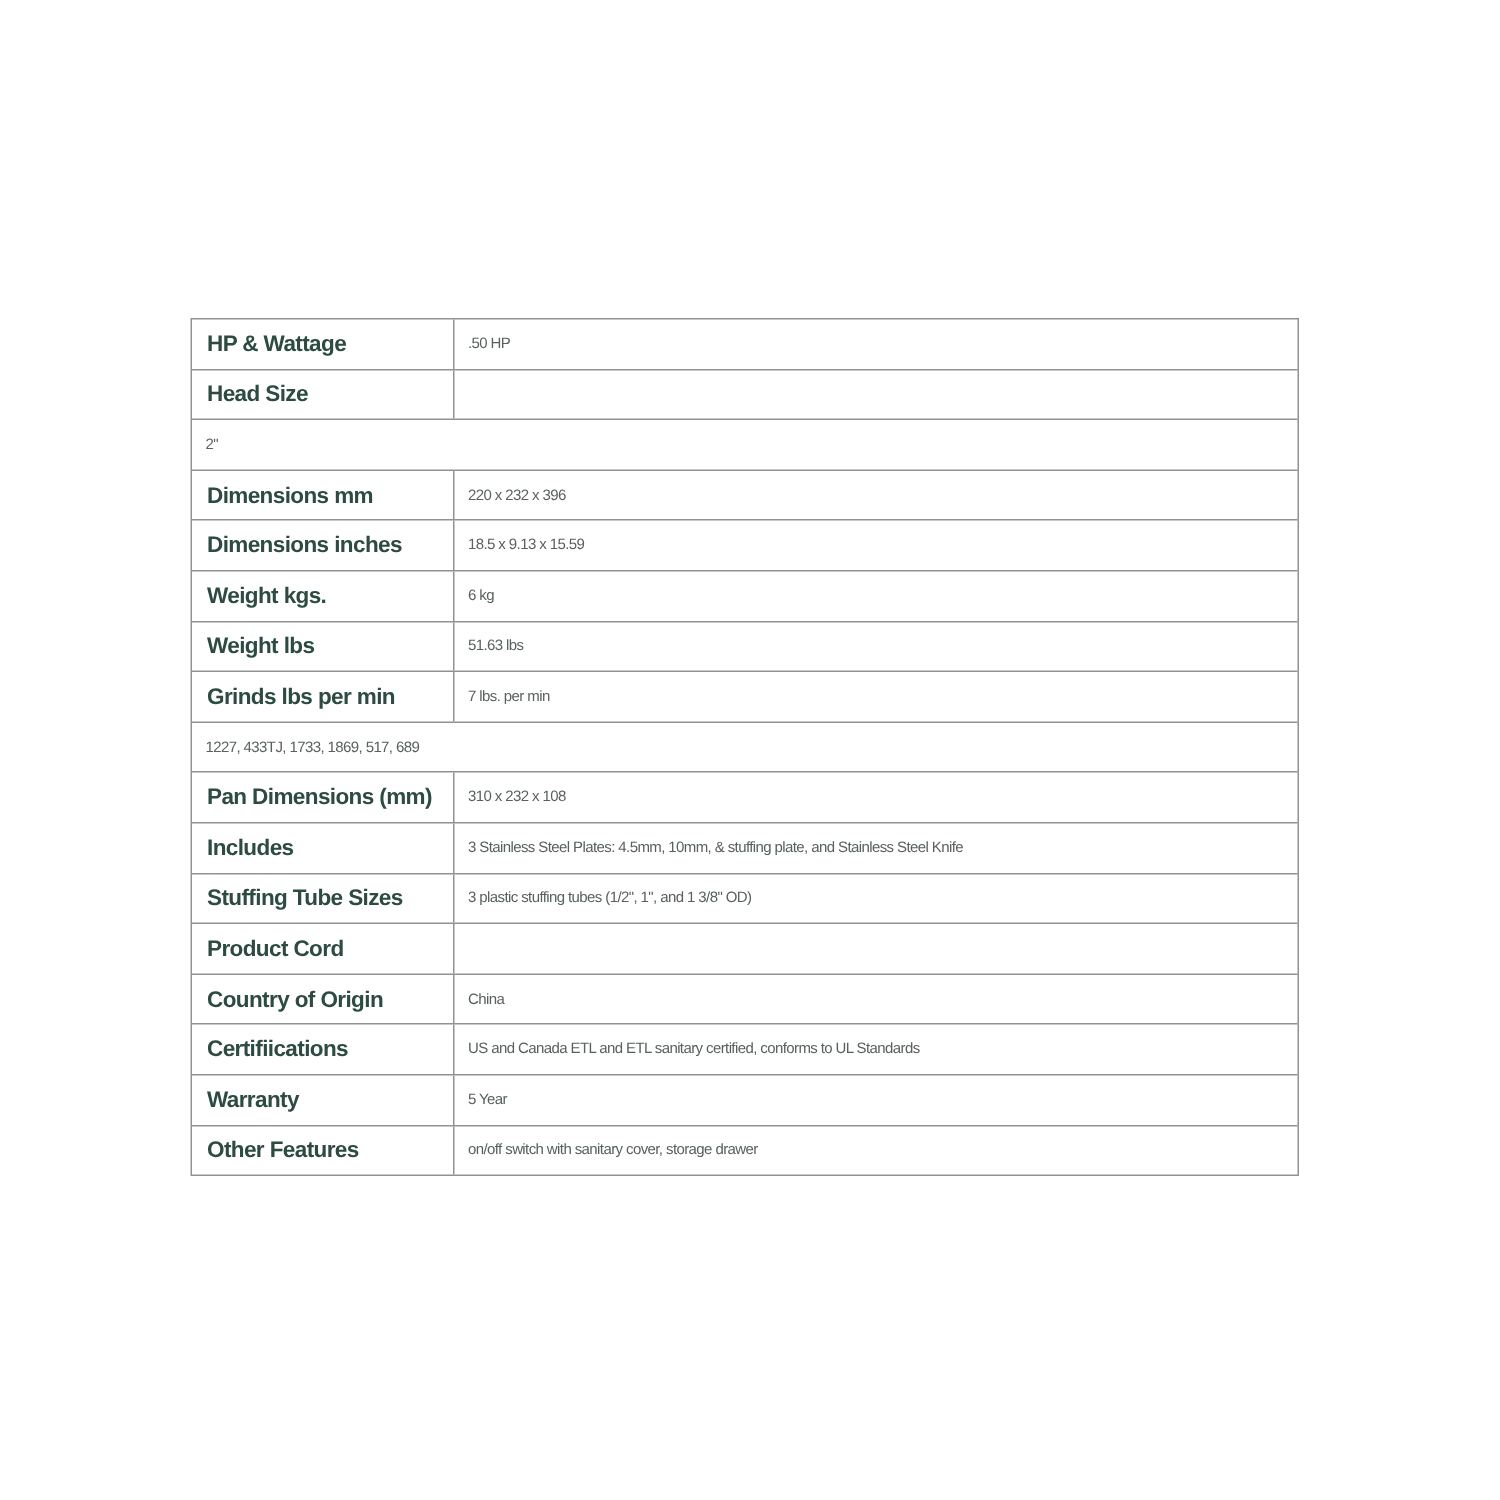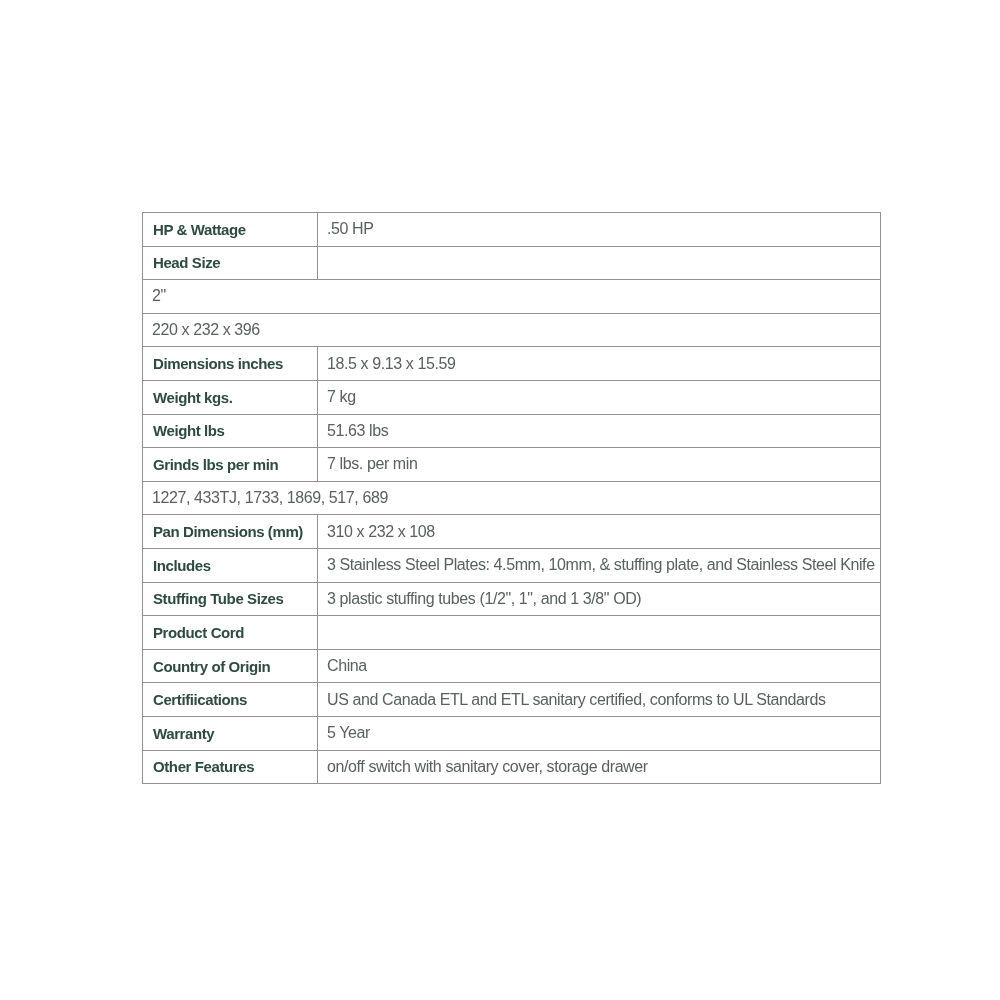--- a/index.html
+++ b/index.html
@@ -12,21 +12,21 @@
   html, body {
     width: 1000px;
     height: 1000px;
     background: var(--background);
     font-family: "Liberation Sans", sans-serif;
     position: relative;
     overflow: hidden;
   }
   .spec-table {
     position: absolute;
-    left: 142px;
+    left: 127px;
     top: 212px;
     width: 739px;
     height: 572px;
     border: 1px solid var(--border);
     display: flex;
     flex-direction: column;
     background: var(--background);
   }
   .spec-row {
     flex: 1 1 0;
@@ -49,21 +49,21 @@
     color: var(--label-text);
     white-space: nowrap;
     overflow: hidden;
   }
   .spec-value {
     flex: 1 1 auto;
     display: flex;
     align-items: center;
     padding-left: 9px;
     padding-right: 4px;
-    font-size: 16px;
+    font-size: 10px;
     letter-spacing: -0.4px;
     color: var(--value-text);
     white-space: nowrap;
     overflow: hidden;
   }
 </style>
 </head>
 <body>
 
 <div class="spec-table">
@@ -75,31 +75,32 @@
 
   <div class="spec-row">
     <div class="spec-label">Head Size</div>
   </div>
 
   <div class="spec-row">
     <div class="spec-value">2"</div>
   </div>
 
   <div class="spec-row">
+    <div class="spec-label">Dimensions mm</div>
     <div class="spec-value">220 x 232 x 396</div>
   </div>
 
   <div class="spec-row">
     <div class="spec-label">Dimensions inches</div>
     <div class="spec-value">18.5 x 9.13 x 15.59</div>
   </div>
 
   <div class="spec-row">
     <div class="spec-label">Weight kgs.</div>
-    <div class="spec-value">7 kg</div>
+    <div class="spec-value">6 kg</div>
   </div>
 
   <div class="spec-row">
     <div class="spec-label">Weight lbs</div>
     <div class="spec-value">51.63 lbs</div>
   </div>
 
   <div class="spec-row">
     <div class="spec-label">Grinds lbs per min</div>
     <div class="spec-value">7 lbs. per min</div>

